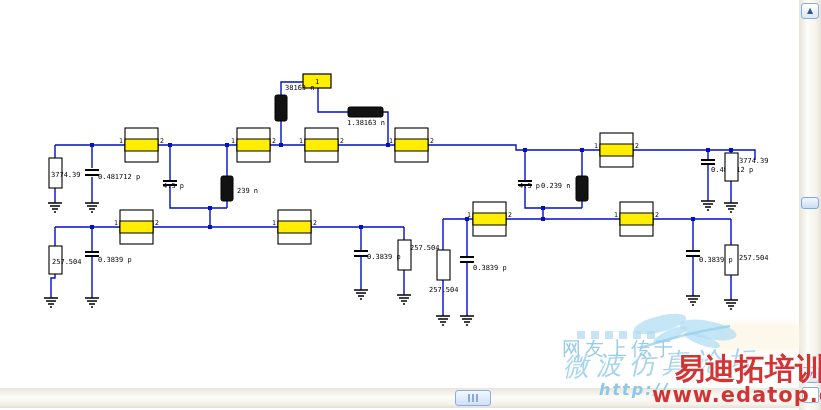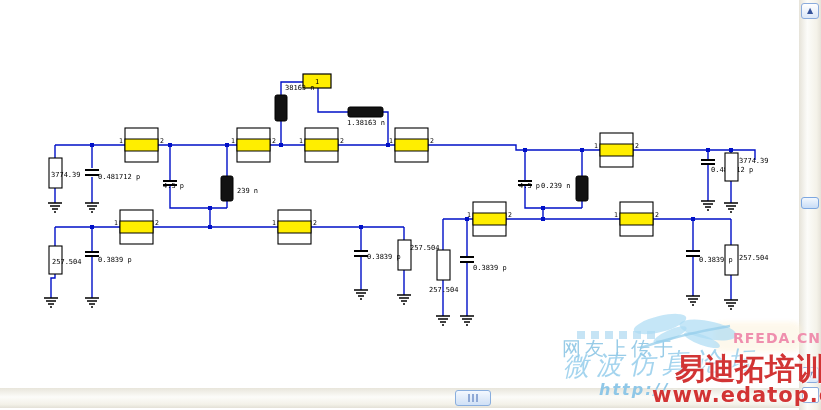--- a/index.html
+++ b/index.html
@@ -87,21 +87,20 @@
     <svg width="120" height="56" viewBox="0 0 120 56">
       <g fill="rgba(173,219,243,.7)">
         <ellipse cx="34" cy="20" rx="27" ry="8" transform="rotate(-14 34 20)"></ellipse>
         <ellipse cx="82" cy="26" rx="29" ry="9" transform="rotate(11 82 26)"></ellipse>
         <ellipse cx="44" cy="31" rx="18" ry="5" transform="rotate(-24 44 31)"></ellipse>
         <ellipse cx="76" cy="36" rx="19" ry="5" transform="rotate(20 76 36)"></ellipse>
       </g>
       <path d="M14,44 Q55,30 104,22" stroke="rgba(150,205,235,.75)" stroke-width="2.5" fill="none"></path>
     </svg>
   </div>
-  <div class="wm wm-rfeda">RFEDA.CN</div>
   <div class="wm wm-script">微波仿真论坛</div>
   <div class="wm wm-http">http://</div>
   <div class="wm wm-brand">易迪拓培训</div>
   <div class="wm wm-url">www.edatop.com</div>
 
   <svg class="schem" width="821" height="410" viewBox="0 0 821 410">
     <defs>
       <g id="xfmr">
         <rect x="0" y="0" width="33" height="34" class="box-o"></rect>
         <rect x="0" y="11" width="33" height="12" class="box-y"></rect>

